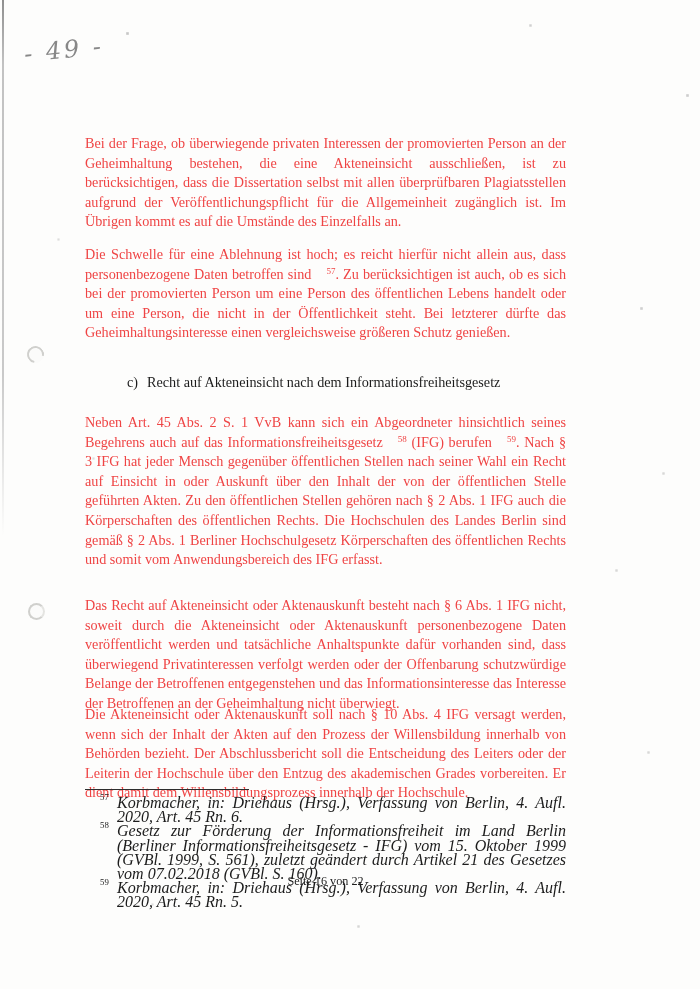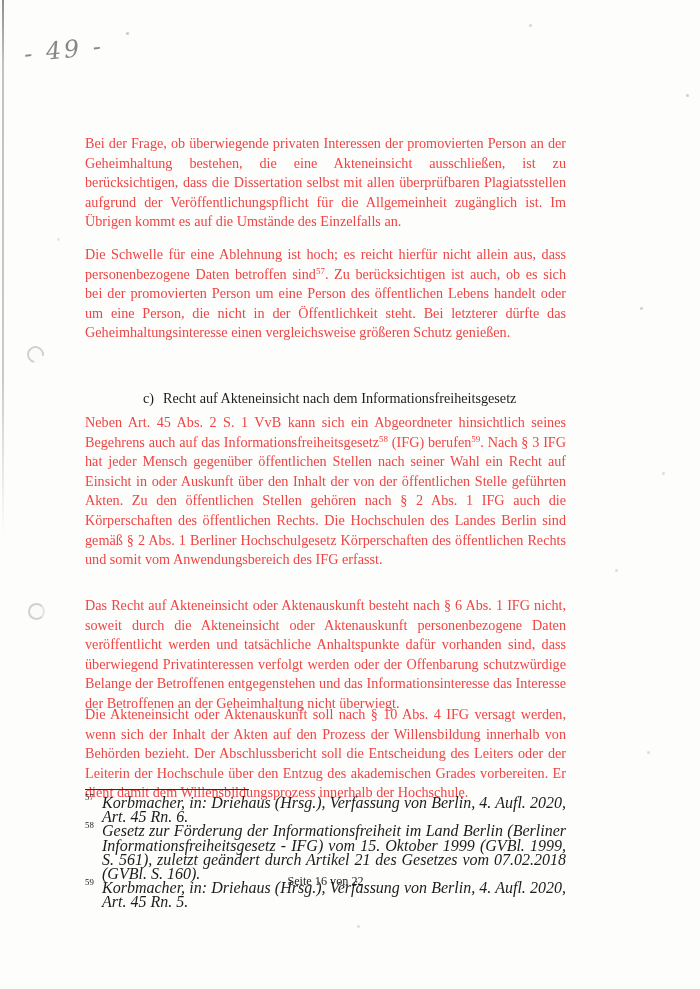--- a/index.html
+++ b/index.html
@@ -75,23 +75,24 @@
     font-size: 14.2px;
     line-height: 19.6px;
     text-align: justify;
     text-align-last: left;
     color: #ef4444;
   }
   .para sup, .fn-num {
     font-size: 9px;
     line-height: 0;
     vertical-align: 5px;
+    margin-left: 15px;
   }
   .heading {
-    margin: 16px;
+    margin: 0;
     padding-left: 42px;
     font-size: 14.2px;
     line-height: 19.6px;
     font-weight: normal;
   }
   .heading .h-label { display: inline-block; width: 20px; }
   .rule {
     position: absolute; left: 85px; top: 789px;
     width: 164px; height: 0;
     border-top: 1.6px solid #2e2e2e;

